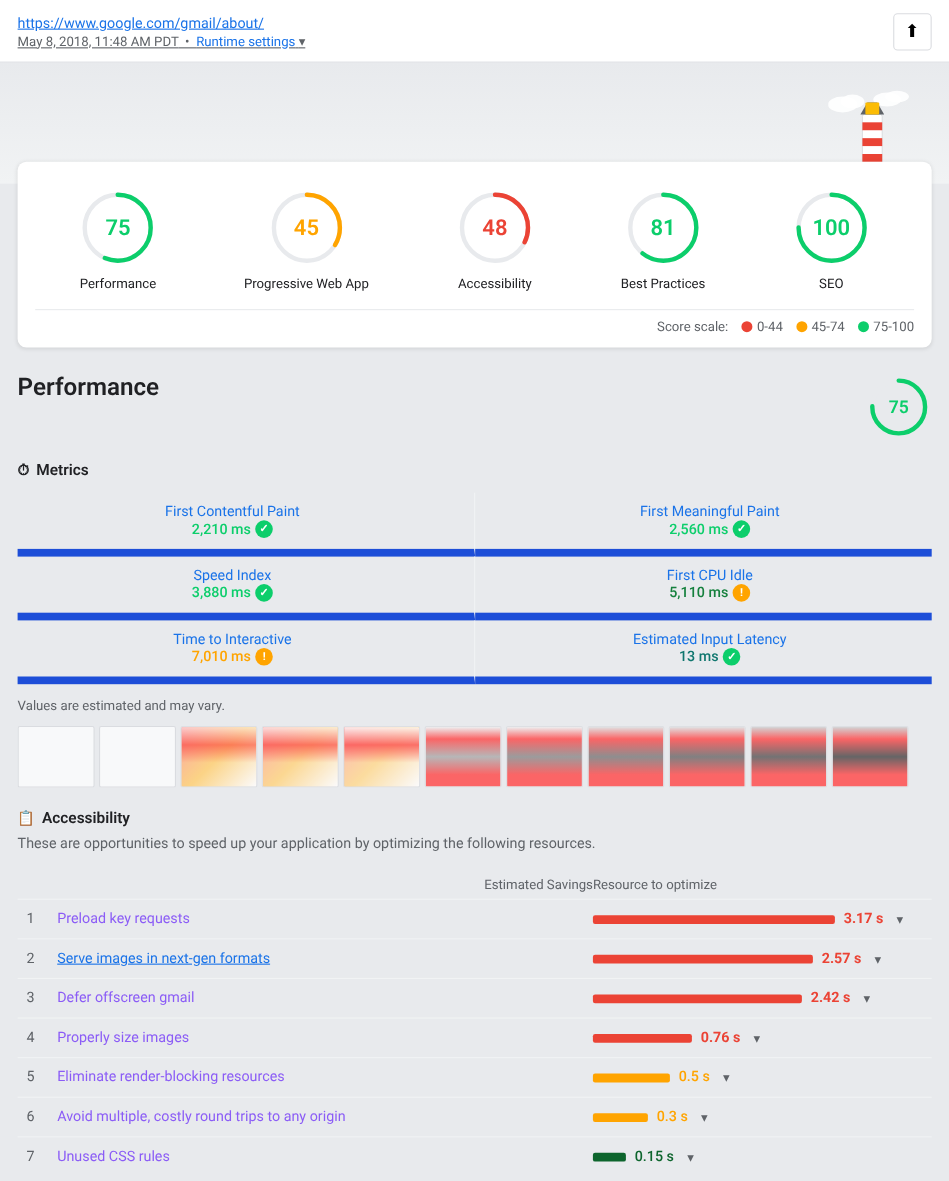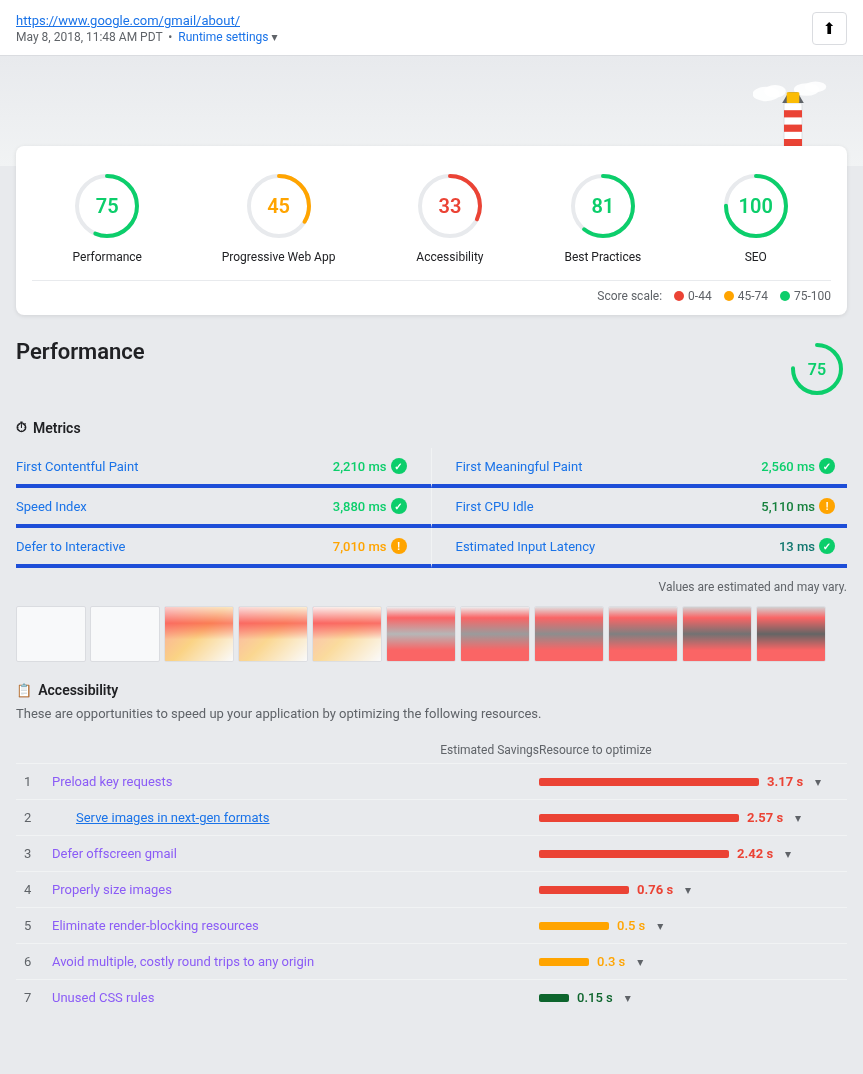--- a/index.html
+++ b/index.html
@@ -21,20 +21,21 @@
     }
     .header-url {
       color: #1a73e8;
       font-size: 13px;
       text-decoration: underline;
     }
     .header-date {
       color: #5f6368;
       font-size: 12px;
       margin-top: 2px;
+      text-decoration: underline;
     }
     .header-runtime {
       color: #1a73e8;
       font-size: 12px;
       cursor: pointer;
     }
     .share-btn {
       border: 1px solid #dadce0;
       background: #fff;
       border-radius: 4px;
@@ -164,24 +165,25 @@
       font-size: 14px;
       margin-bottom: 12px;
     }
     .metrics-grid {
       display: grid;
       grid-template-columns: 1fr 1fr;
       gap: 0;
     }
     .metric-row {
       display: flex;
-      align-items: flex-end;
+      align-items: center;
       justify-content: space-between;
       padding: 10px 12px 10px 0;
-      border-bottom: 4px solid #1d4ed8;
+      border-bottom: 7px solid #1d4ed8;
+      flex-direction: column;
     }
     .metric-row:nth-child(odd) {
       padding-right: 24px;
       border-right: 1px solid #f1f3f4;
     }
     .metric-row:nth-child(even) {
       padding-left: 24px;
     }
     .metric-name {
       color: #1a73e8;
@@ -204,21 +206,20 @@
       align-items: center;
       justify-content: center;
       font-size: 10px;
       color: #fff;
       font-weight: bold;
     }
     .icon-green { background: #0cce6b; }
     .icon-orange { background: #ffa400; }
 
     .values-note {
-      text-align: right;
       font-size: 12px;
       color: #5f6368;
       margin: 12px 0;
     }
 
     
     .filmstrip {
       display: flex;
       gap: 4px;
       overflow: hidden;
@@ -363,21 +364,21 @@
       </div>
       <span class="score-label">Progressive Web App</span>
     </div>
 
     <div class="score-item">
       <div class="score-circle">
         <svg viewBox="0 0 72 72">
           <circle class="score-circle-bg" cx="36" cy="36" r="30"></circle>
           <circle class="score-circle-fill" cx="36" cy="36" r="30" stroke="#eb4335" stroke-dasharray="141.4" stroke-dashoffset="80.6"></circle>
         </svg>
-        <span class="score-number" style="color:#eb4335">33</span>
+        <span class="score-number" style="color:#eb4335">48</span>
       </div>
       <span class="score-label">Accessibility</span>
     </div>
 
     <div class="score-item">
       <div class="score-circle">
         <svg viewBox="0 0 72 72">
           <circle class="score-circle-bg" cx="36" cy="36" r="30"></circle>
           <circle class="score-circle-fill" cx="36" cy="36" r="30" stroke="#0cce6b" stroke-dasharray="141.4" stroke-dashoffset="26.9"></circle>
         </svg>
@@ -461,21 +462,21 @@
     </div>
     <div class="metric-row">
       <span class="metric-name">First CPU Idle</span>
       <div class="metric-value-container">
         <span class="metric-value" style="color:#15803d">5,110 ms</span>
         <span class="metric-icon icon-orange">!</span>
       </div>
     </div>
 
     <div class="metric-row">
-      <span class="metric-name">Defer to Interactive</span>
+      <span class="metric-name">Time to Interactive</span>
       <div class="metric-value-container">
         <span class="metric-value" style="color:#ffa400">7,010 ms</span>
         <span class="metric-icon icon-orange">!</span>
       </div>
     </div>
     <div class="metric-row">
       <span class="metric-name">Estimated Input Latency</span>
       <div class="metric-value-container">
         <span class="metric-value" style="color:#0f766e">13 ms</span>
         <span class="metric-icon icon-green">✓</span>
@@ -536,21 +537,21 @@
       <span class="opp-name">Preload key requests</span>
       <div class="opp-bar-container">
         <div class="opp-bar bar-red" style="width:220px;"></div>
         <span class="opp-savings savings-red">3.17 s</span>
         <span class="opp-chevron">▾</span>
       </div>
     </div>
 
     <div class="opp-row">
       <span class="opp-num">2</span>
-      <span class="opp-name" style="color:#1a73e8;text-decoration:underline;margin-left:24px;">Serve images in next-gen formats</span>
+      <span class="opp-name" style="color:#1a73e8;text-decoration:underline;">Serve images in next-gen formats</span>
       <div class="opp-bar-container">
         <div class="opp-bar bar-red" style="width:200px;"></div>
         <span class="opp-savings savings-red">2.57 s</span>
         <span class="opp-chevron">▾</span>
       </div>
     </div>
 
     <div class="opp-row">
       <span class="opp-num">3</span>
       <span class="opp-name">Defer offscreen gmail</span>

